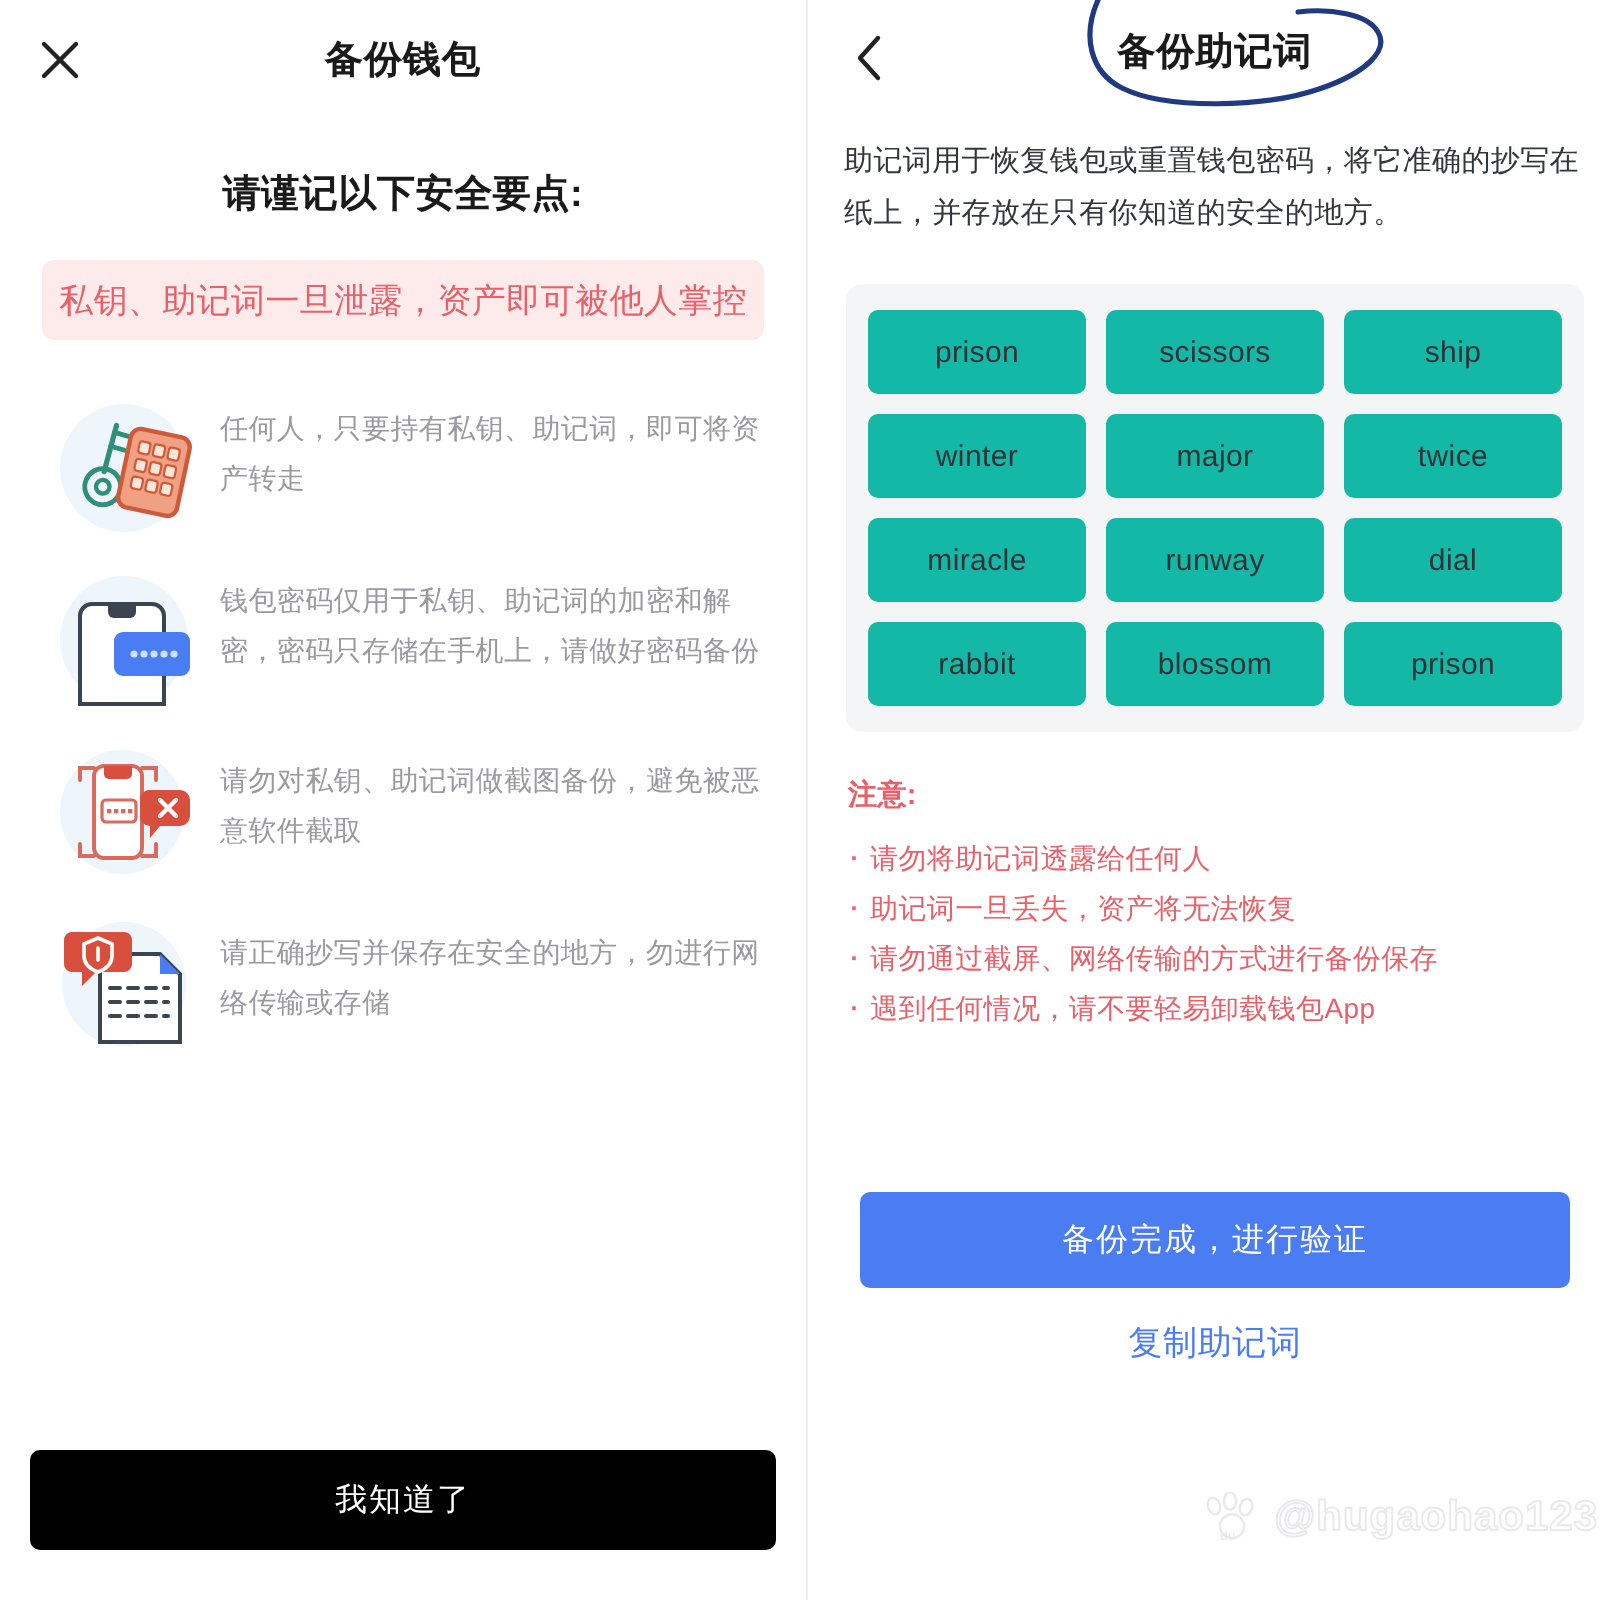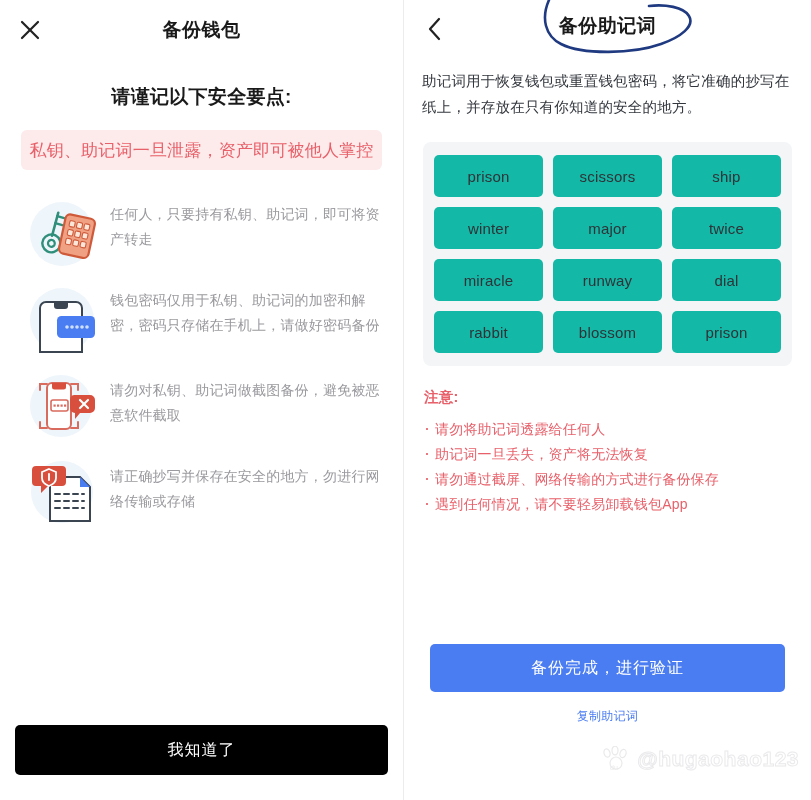--- a/index.html
+++ b/index.html
@@ -238,42 +238,41 @@
     font-size: 18px;
     line-height: 25px;
   }
 
   .cta-wrap {
     position: absolute;
     left: 0;
     right: 0;
     top: 596px;
     text-align: center;
-    margin-top: 48px;
   }
 
   .btn-verify {
     display: block;
     width: 355px;
     margin: 0 auto;
     height: 48px;
     background: #4a7cf2;
     border: none;
     border-radius: 5px;
     color: #ffffff;
     font-size: 16px;
     font-family: "Liberation Sans", sans-serif;
     letter-spacing: 1px;
     cursor: pointer;
   }
 
   .link-copy {
     display: inline-block;
     margin-top: 16px;
-    font-size: 12px;
+    font-size: 17px;
     color: #4a7cf2;
     cursor: pointer;
     letter-spacing: 0.3px;
   }
 
   
   .watermark {
     position: absolute;
     right: 12px;
     bottom: 28px;

